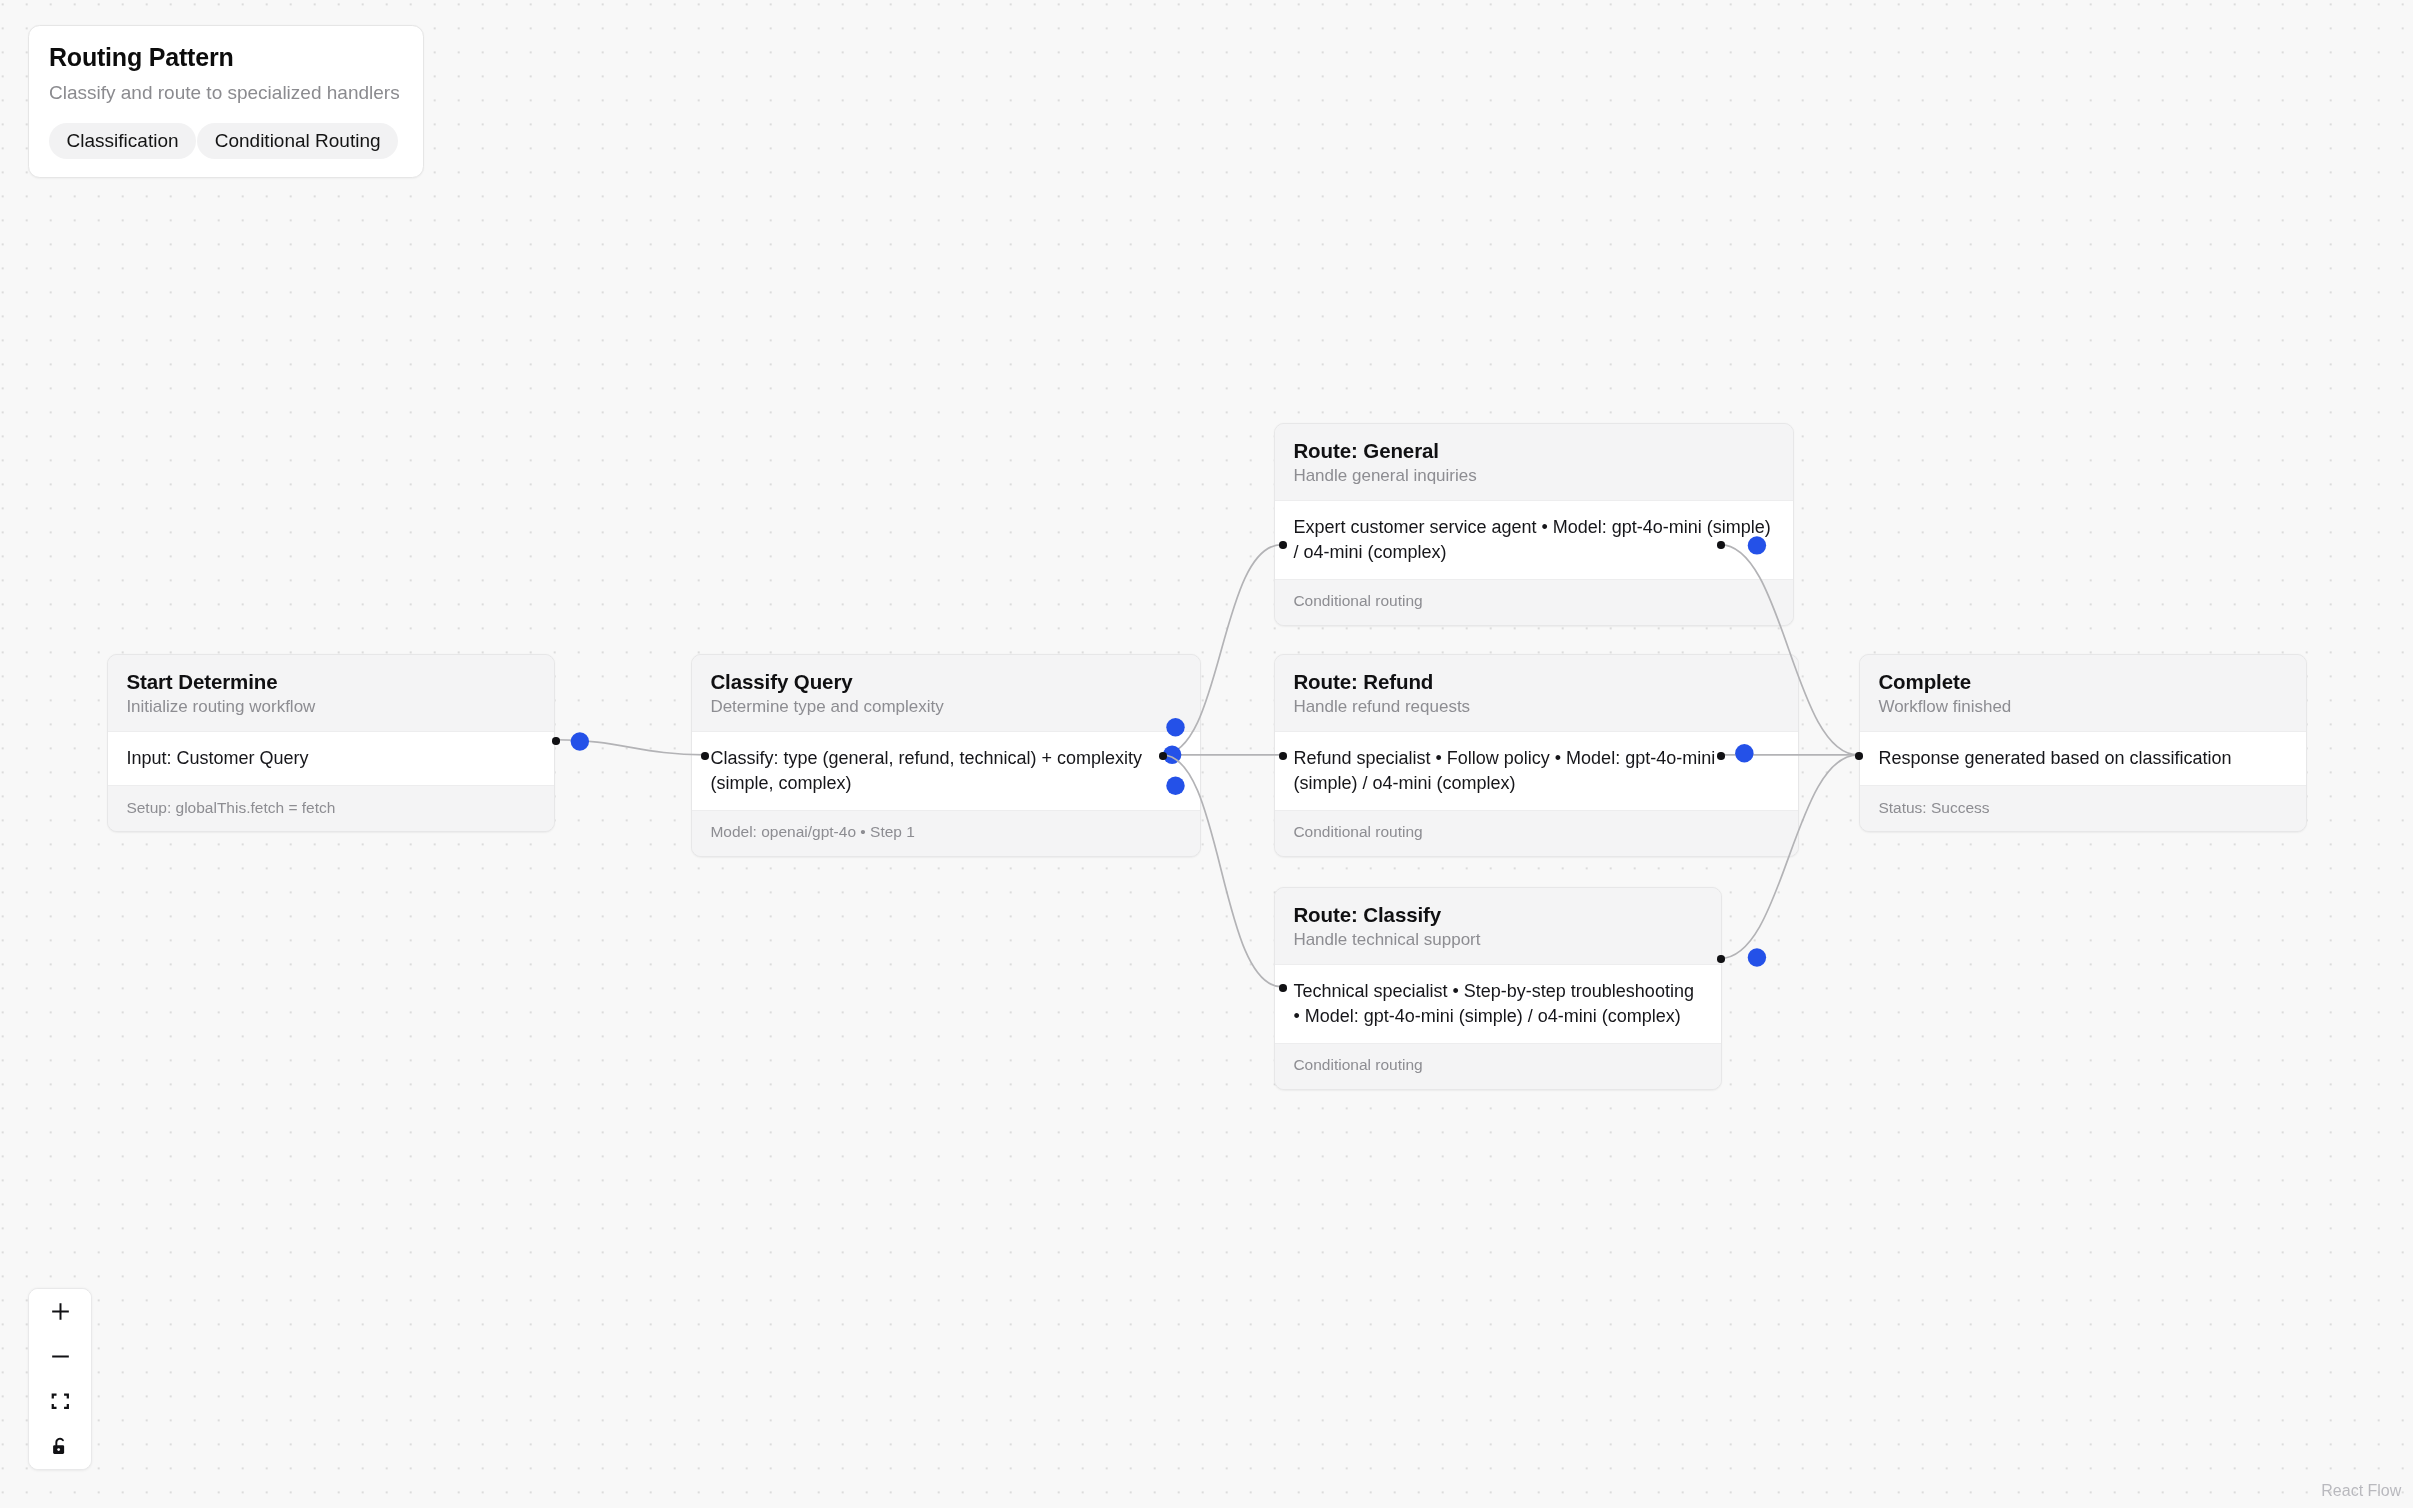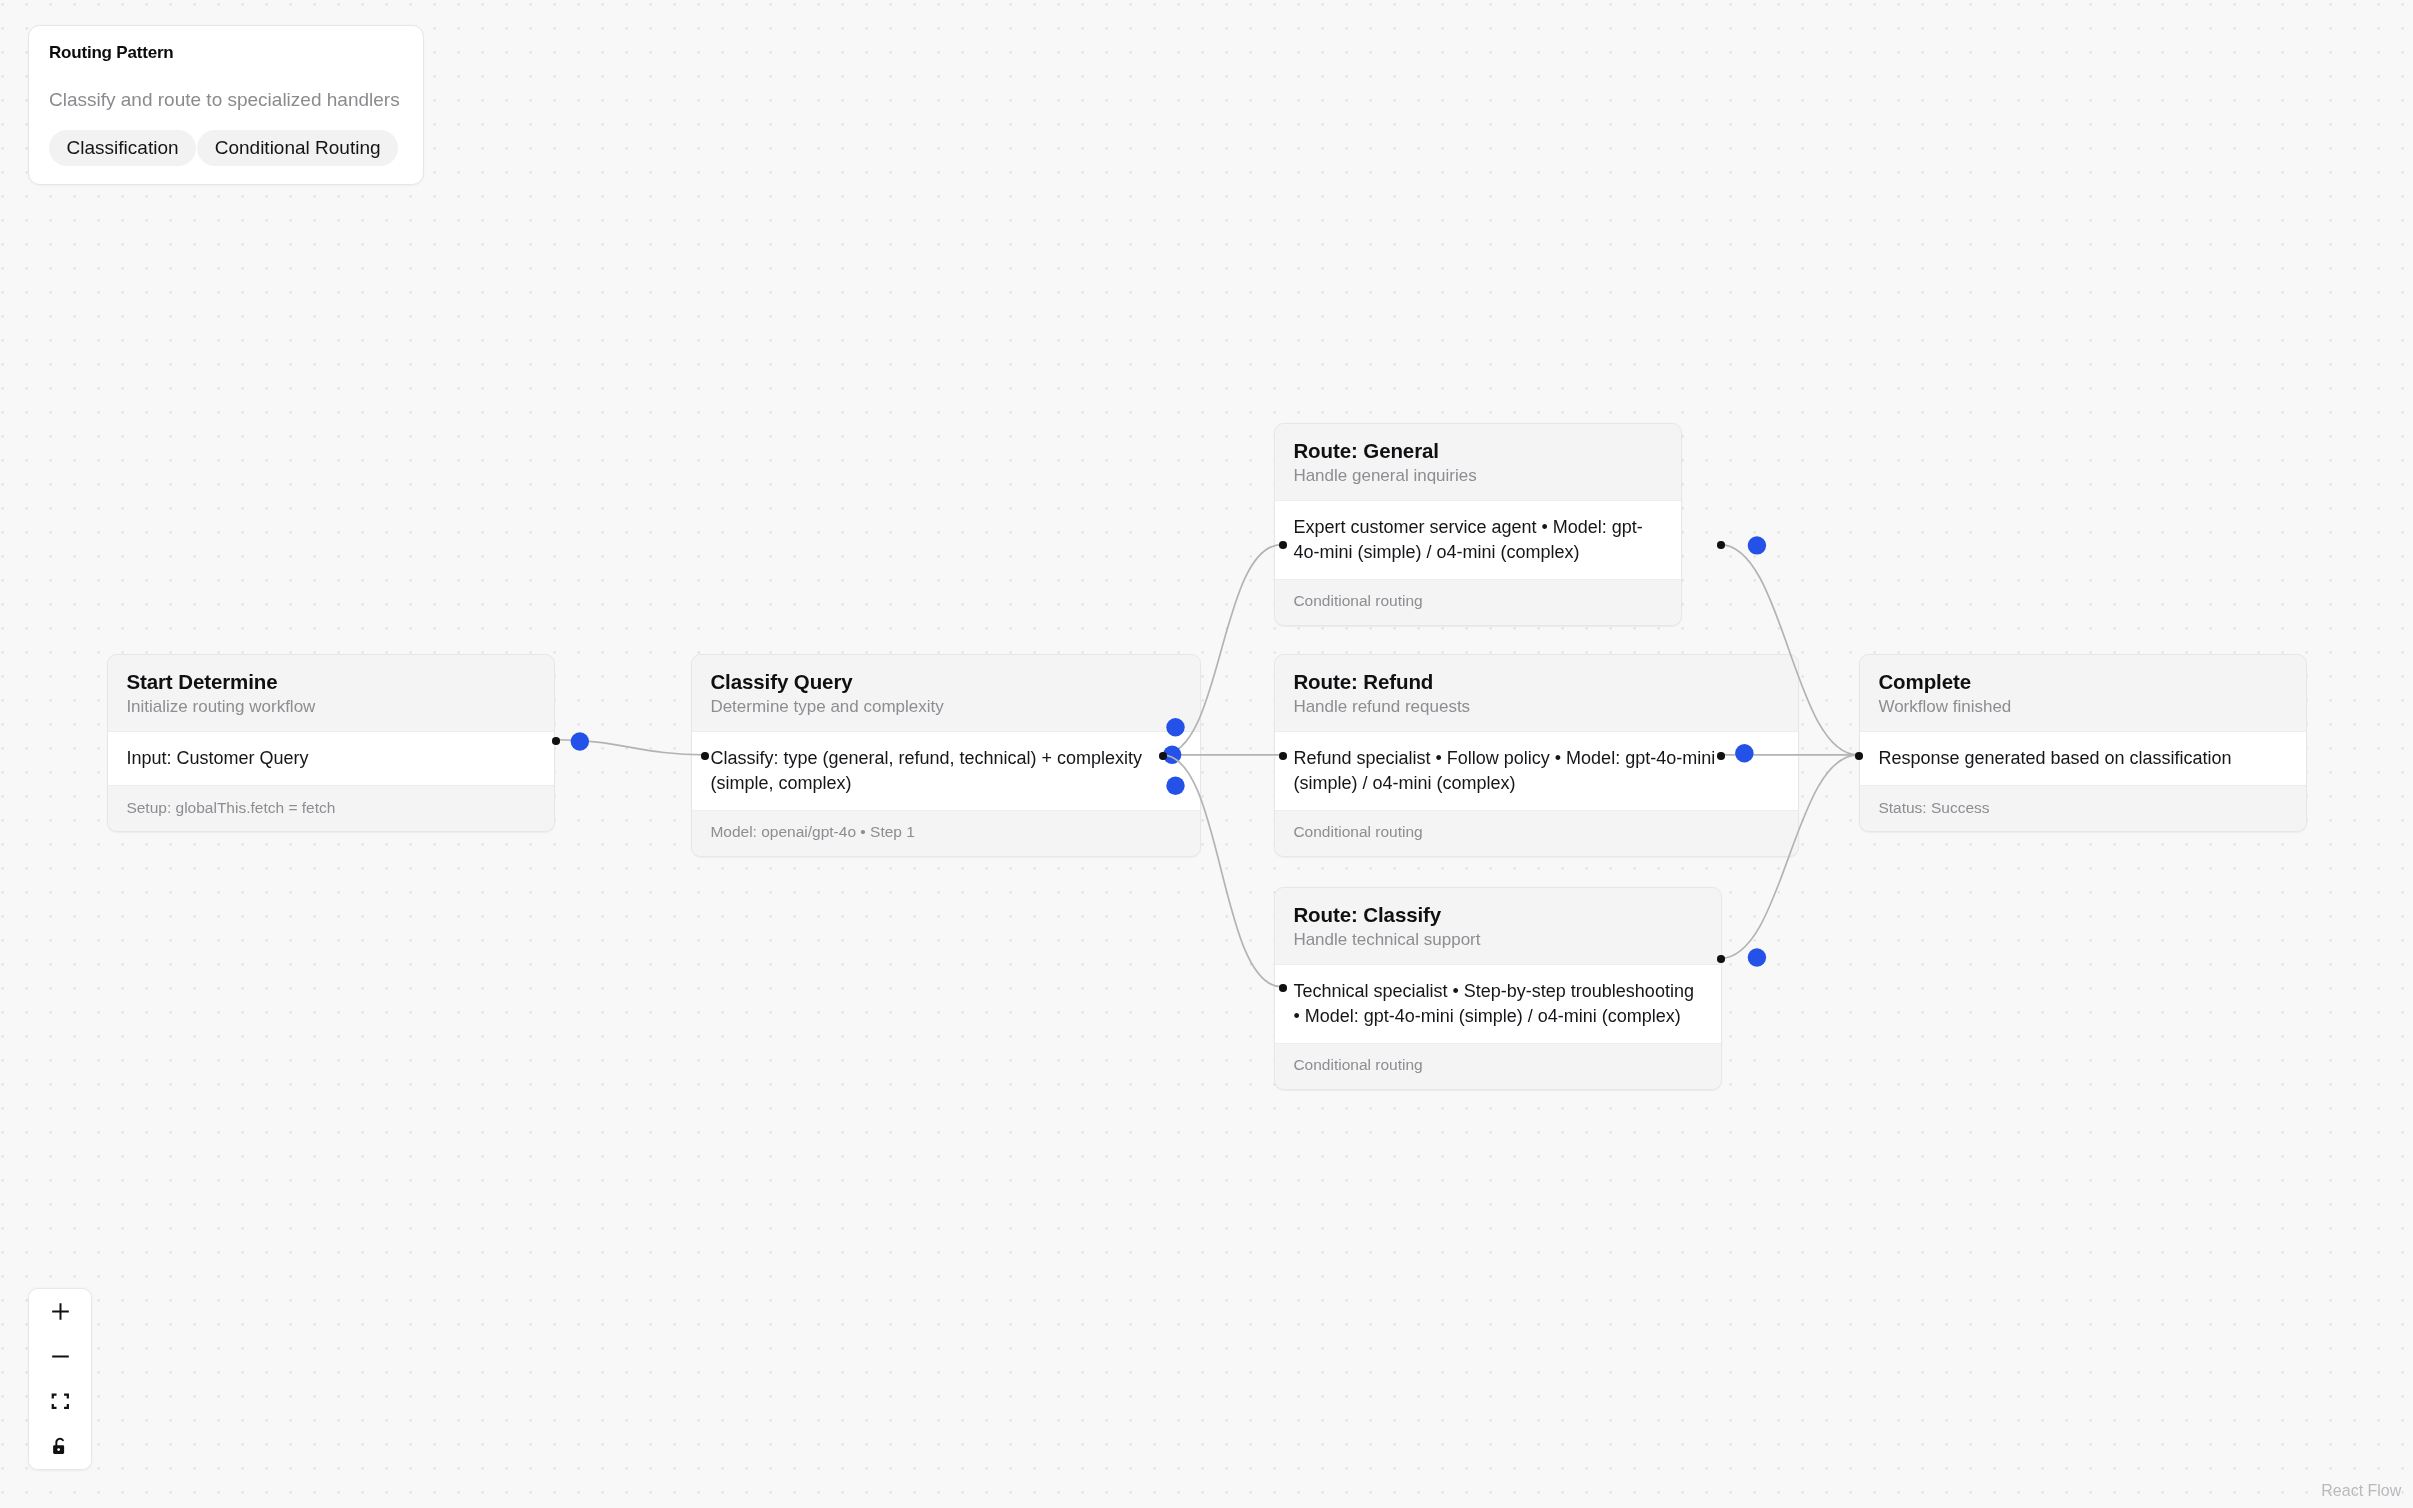--- a/index.html
+++ b/index.html
@@ -26,25 +26,25 @@
     left: 28px; top: 25px;
     width: 396px;
     box-sizing: border-box;
     background: #ffffff;
     border: 0.8px solid #e6e6e6;
     border-radius: 11.7px;
     padding: 18.4px 20px 18.4px 20px;
     box-shadow: 0 0.8px 1.7px rgba(0,0,0,0.04);
   }
   #legend .legend-title {
-    font-size: 17px;
+    font-size: 25px;
     font-weight: bold;
     color: #0c0c0c;
     letter-spacing: -0.2px;
-    margin: 0 0 26px 0;
+    margin: 0 0 10px 0;
     line-height: 1.1;
   }
   #legend .legend-subtitle {
     font-size: 19px;
     color: #8b8b8f;
     margin: 0 0 18.4px 0;
     line-height: 1.2;
   }
   #legend .legend-tags {
     display: flex;
@@ -215,21 +215,21 @@
     <div class="node-header">
       <div class="node-title">Classify Query</div>
       <div class="node-subtitle">Determine type and complexity</div>
     </div>
     <div class="node-body">Classify: type (general, refund, technical) + complexity (simple, complex)</div>
     <div class="node-footer">Model: openai/gpt-4o • Step 1</div>
   </div>
   <div class="handle" style="left:701px; top:752px;"></div>
   <div class="handle" style="left:1159px; top:752px;"></div>
 
-  <div class="node" style="left:1274px; top:423px; width:408px;">
+  <div class="node" style="left:1274px; top:423px; width:520px;">
     <div class="node-header">
       <div class="node-title">Route: General</div>
       <div class="node-subtitle">Handle general inquiries</div>
     </div>
     <div class="node-body">Expert customer service agent • Model: gpt-4o-mini (simple) / o4-mini (complex)</div>
     <div class="node-footer">Conditional routing</div>
   </div>
   <div class="handle" style="left:1279px; top:541px;"></div>
   <div class="handle" style="left:1717px; top:541px;"></div>
 

